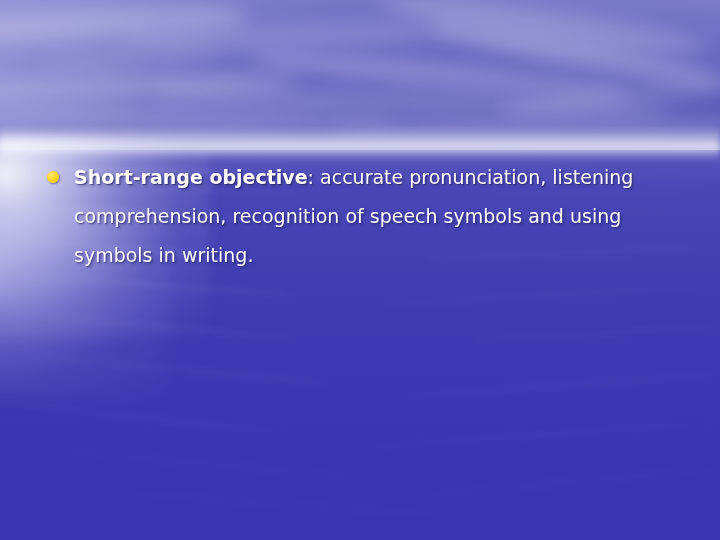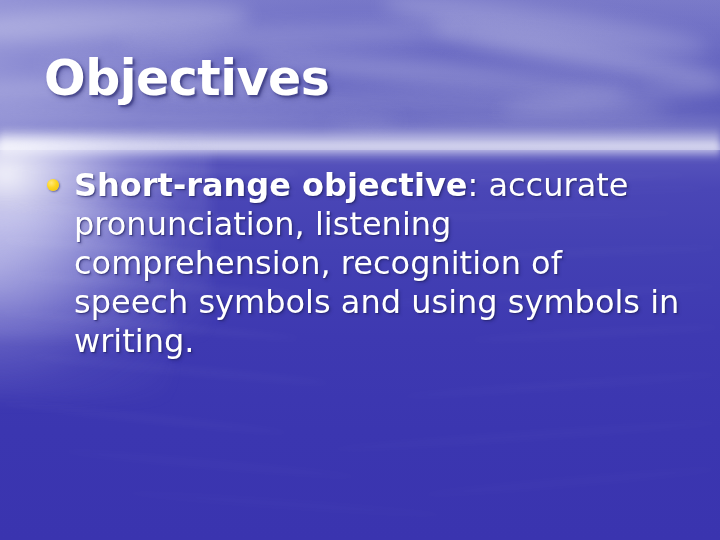--- a/index.html
+++ b/index.html
@@ -178,27 +178,26 @@
     position: absolute;
     left: 44px;
     top: 158px;
     width: 640px;
   }
 
   .bullet-item {
     position: relative;
     padding-left: 30px;
     margin-bottom: 0;
-    font-size: 32px;
+    font-size: 19px;
     line-height: 39px;
     color: #ffffff;
     text-shadow:
       1px 1px 1px rgba(35,35,100,0.6),
       2px 2px 3px rgba(35,35,100,0.35);
-    margin-top: 8px;
   }
 
   .bullet-dot {
     position: absolute;
     left: 3px;
     top: 13px;
     width: 12px;
     height: 12px;
     border-radius: 50%;
     background: radial-gradient(circle at 36% 32%, #ffe87a 0%, #fcd521 45%, #edc008 100%);
@@ -251,21 +250,20 @@
   <div class="wave w14"></div>
   <div class="wave w15"></div>
   <div class="wave w16"></div>
   <div class="wave w17"></div>
   <div class="wave w18"></div>
   <div class="wave w19"></div>
   <div class="wave w20"></div>
 
   <div class="content">
 
-    <div class="slide-title">Objectives</div>
 
     <div class="bullets">
 
       <div class="bullet-item">
         <span class="bullet-dot"></span>
         <span class="lead">Short-range objective</span><span class="rest">: </span><span class="rest">accurate pronunciation, listening comprehension, recognition of speech symbols and using symbols in writing.</span>
       </div>
 
 
     </div>

